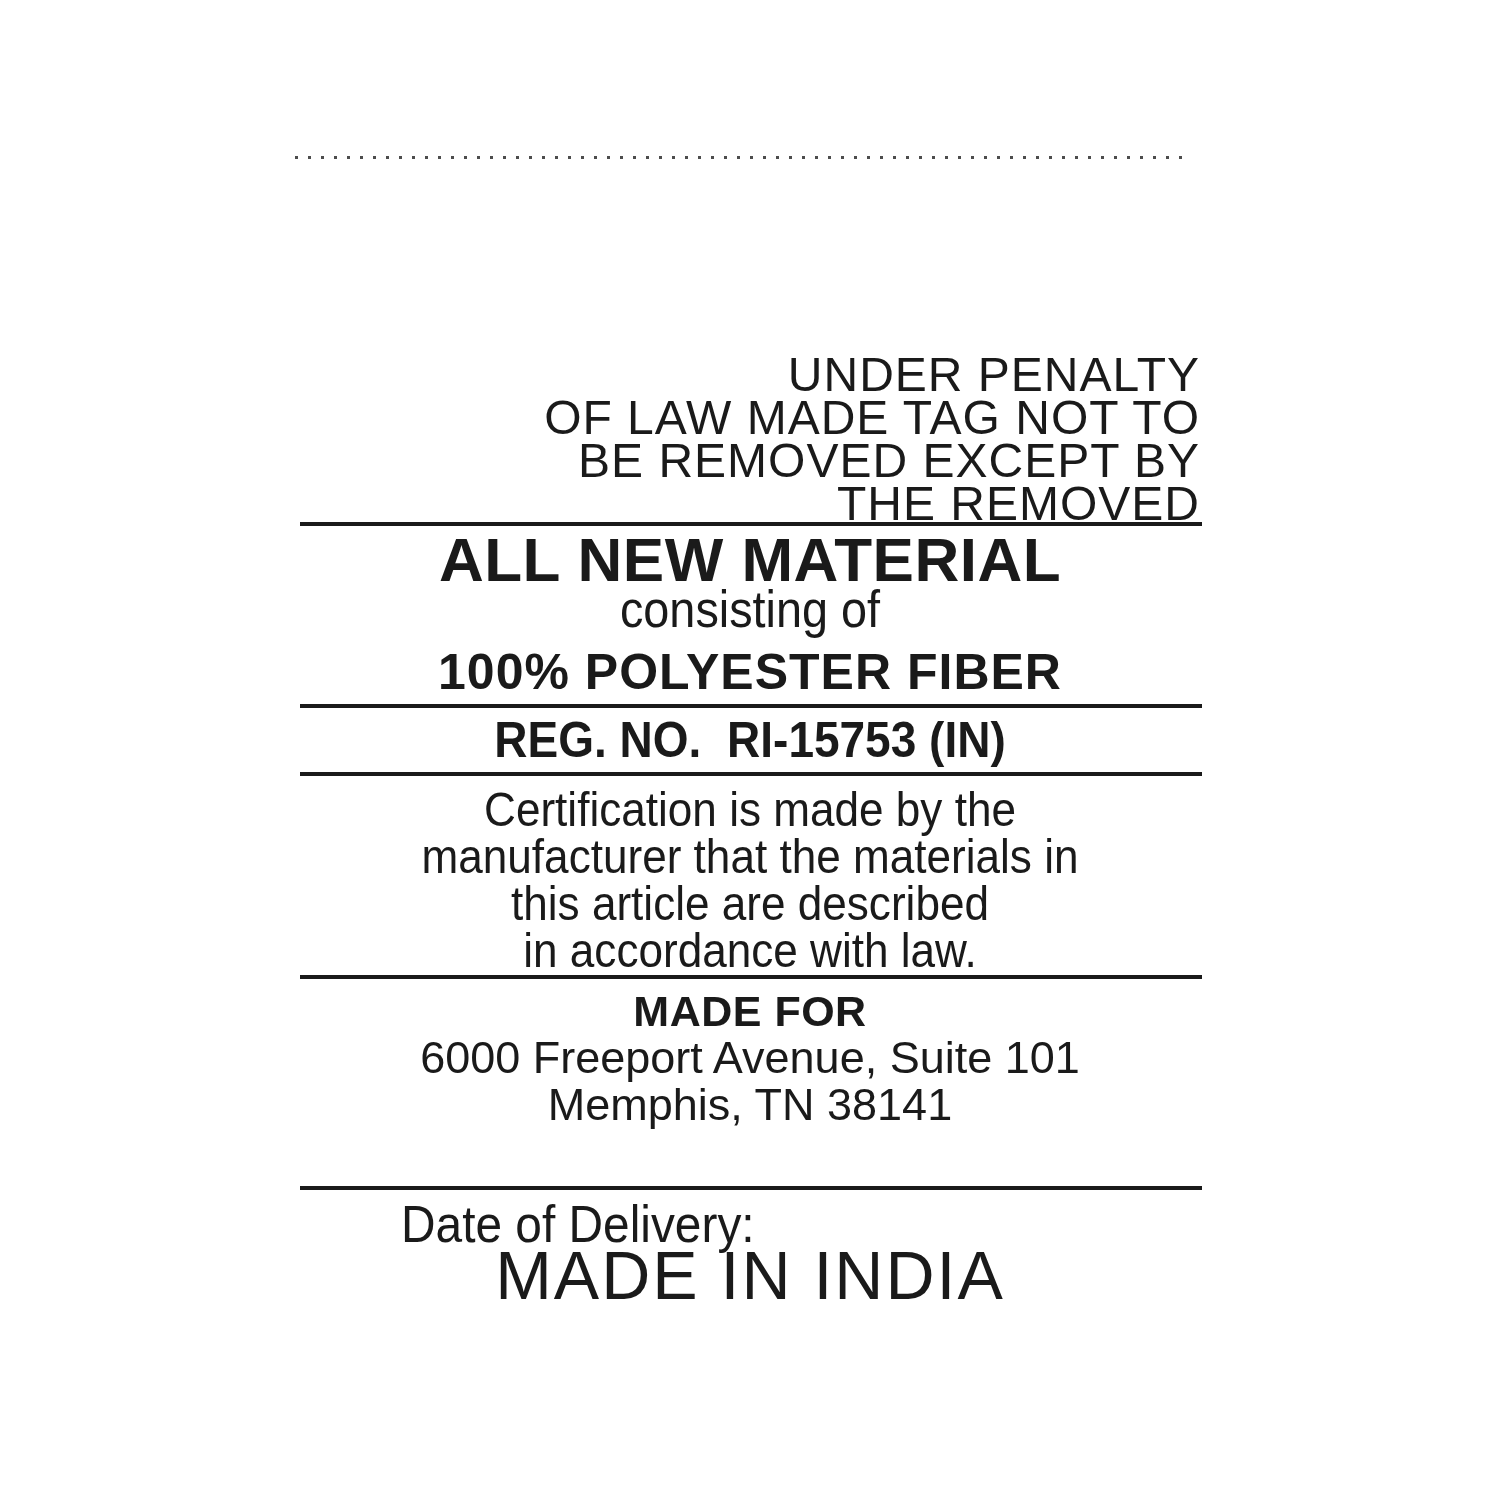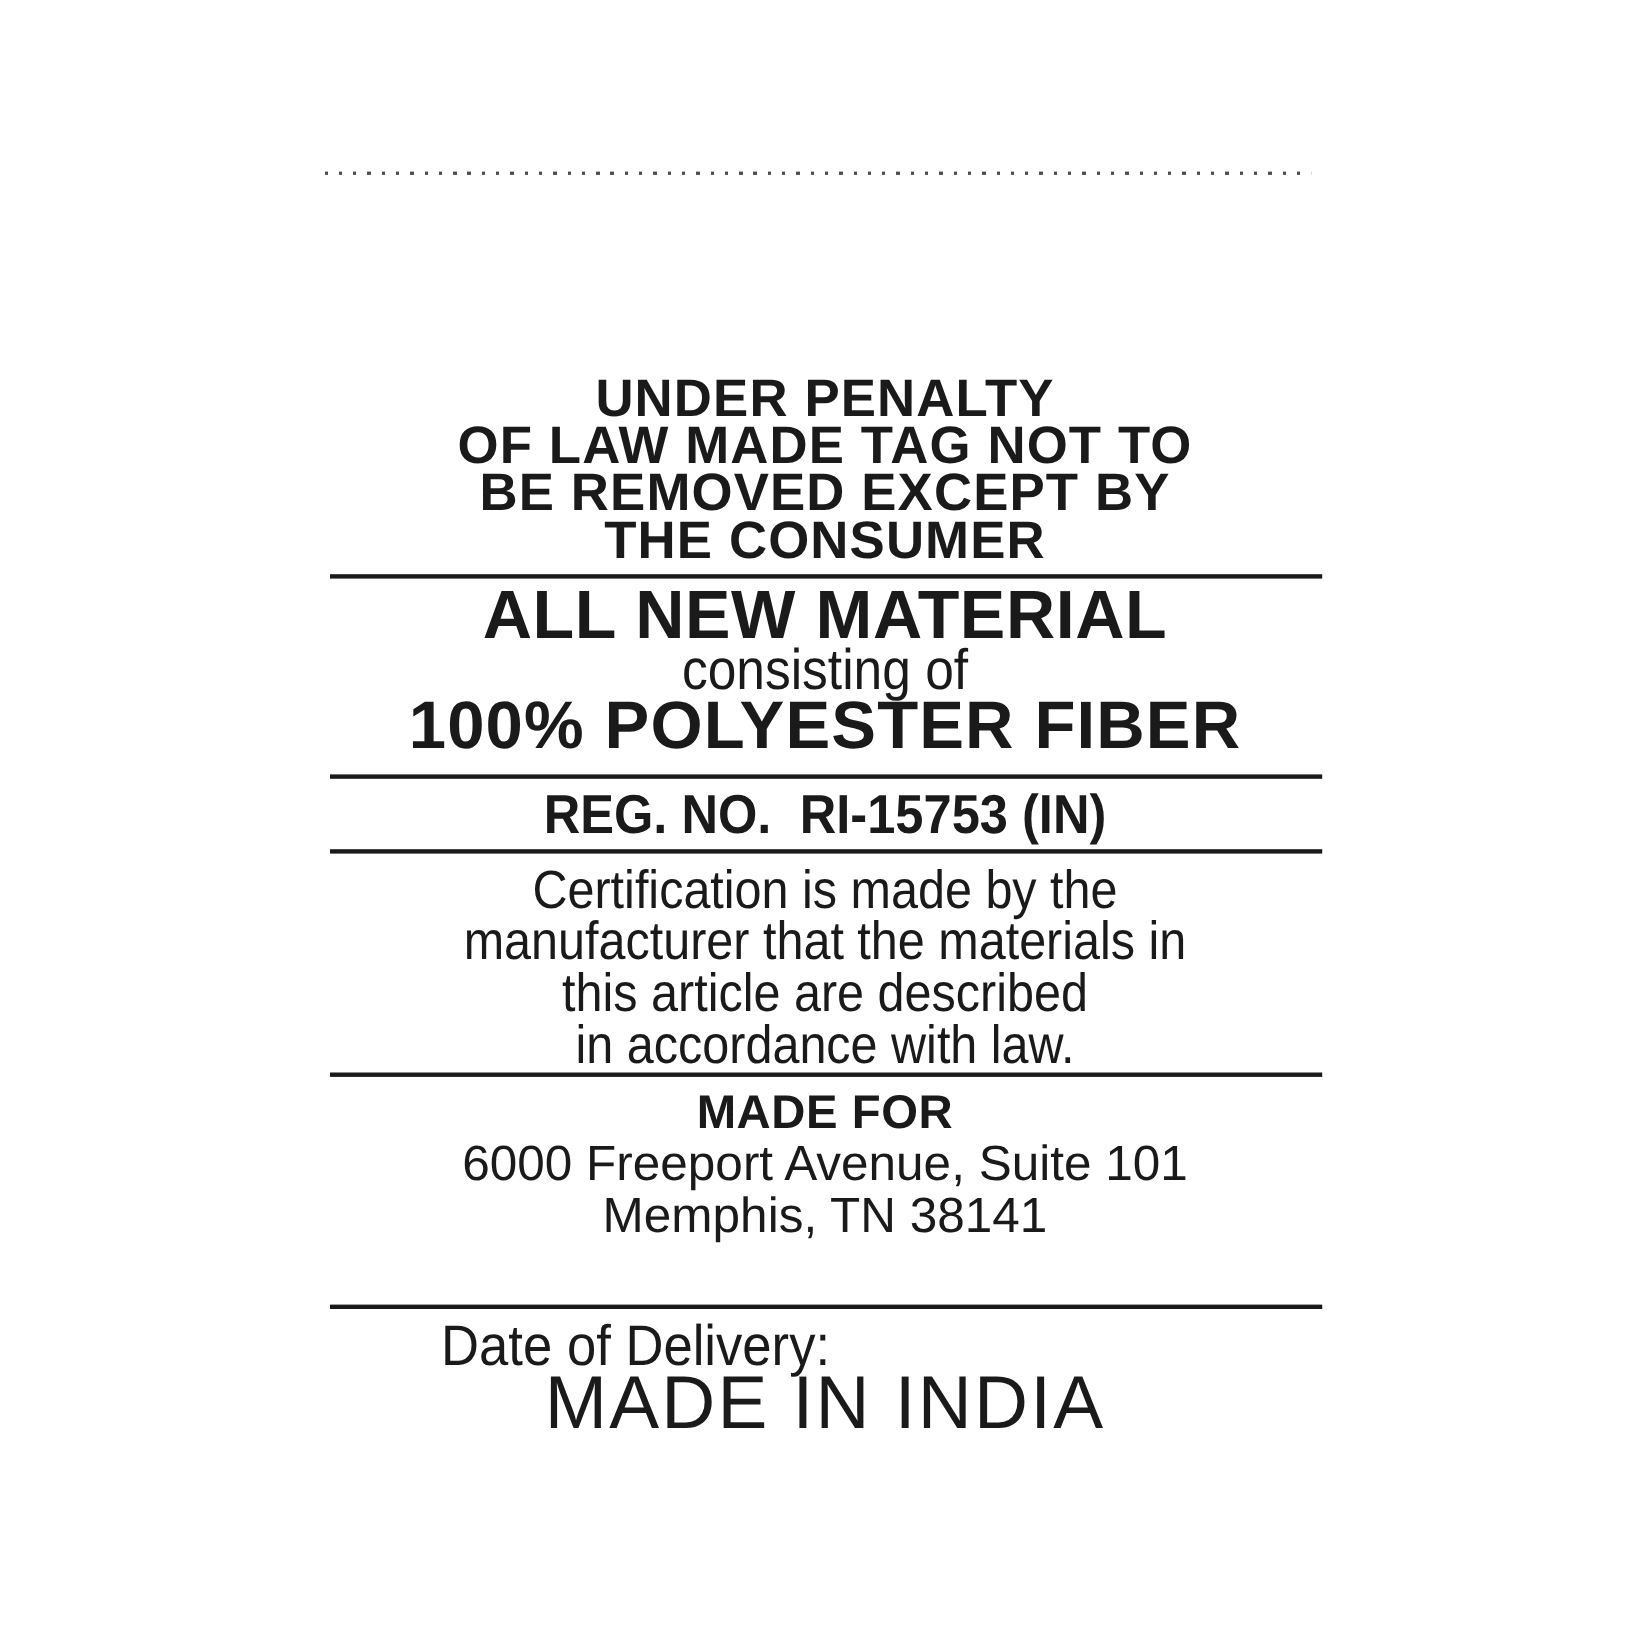--- a/index.html
+++ b/index.html
@@ -39,43 +39,44 @@
   .r4 { top: 975px; }
   .r5 { top: 1186px; }
 
   .centercol {
     position: absolute;
     left: 300px;
     width: 900px;
     text-align: center;
   }
   .penalty {
-    top: 341px;
-    font-weight: bold;
+    top: 353px;
+    font-weight: normal;
     font-size: 48px;
     line-height: 43px;
     letter-spacing: 1px;
+    text-align: right;
   }
   .material { top: 536px; }
   .material .title {
     font-weight: bold;
     font-size: 62px;
     line-height: 48px;
     letter-spacing: 0.5px;
   }
   .material .subtitle {
     font-size: 52px;
     line-height: 50px;
     transform: scaleX(0.9);
     transform-origin: 50% 50%;
   }
   .material .fiber {
-    margin-top: 1px;
+    margin-top: 14px;
     font-weight: bold;
-    font-size: 61px;
+    font-size: 50px;
     line-height: 48px;
     letter-spacing: 1px;
   }
   .reg {
     top: 714px;
     font-weight: bold;
     font-size: 50px;
     line-height: 52px;
     transform: scaleX(0.92);
     transform-origin: 50% 50%;
@@ -124,21 +125,21 @@
 <body>
 
 <div class="page" style="--bg: #ffffff; --ink: #1a1a1a; --dot: #4d4d4d;">
 
   <div class="perforation"></div>
 
   <section class="centercol penalty">
     <div>UNDER PENALTY</div>
     <div>OF LAW MADE TAG NOT TO</div>
     <div>BE REMOVED EXCEPT BY</div>
-    <div>THE CONSUMER</div>
+    <div>THE REMOVED</div>
   </section>
 
   <div class="rule r1"></div>
 
   <section class="centercol material">
     <div class="title">ALL NEW MATERIAL</div>
     <div class="subtitle">consisting of</div>
     <div class="fiber">100% POLYESTER FIBER</div>
   </section>
 

